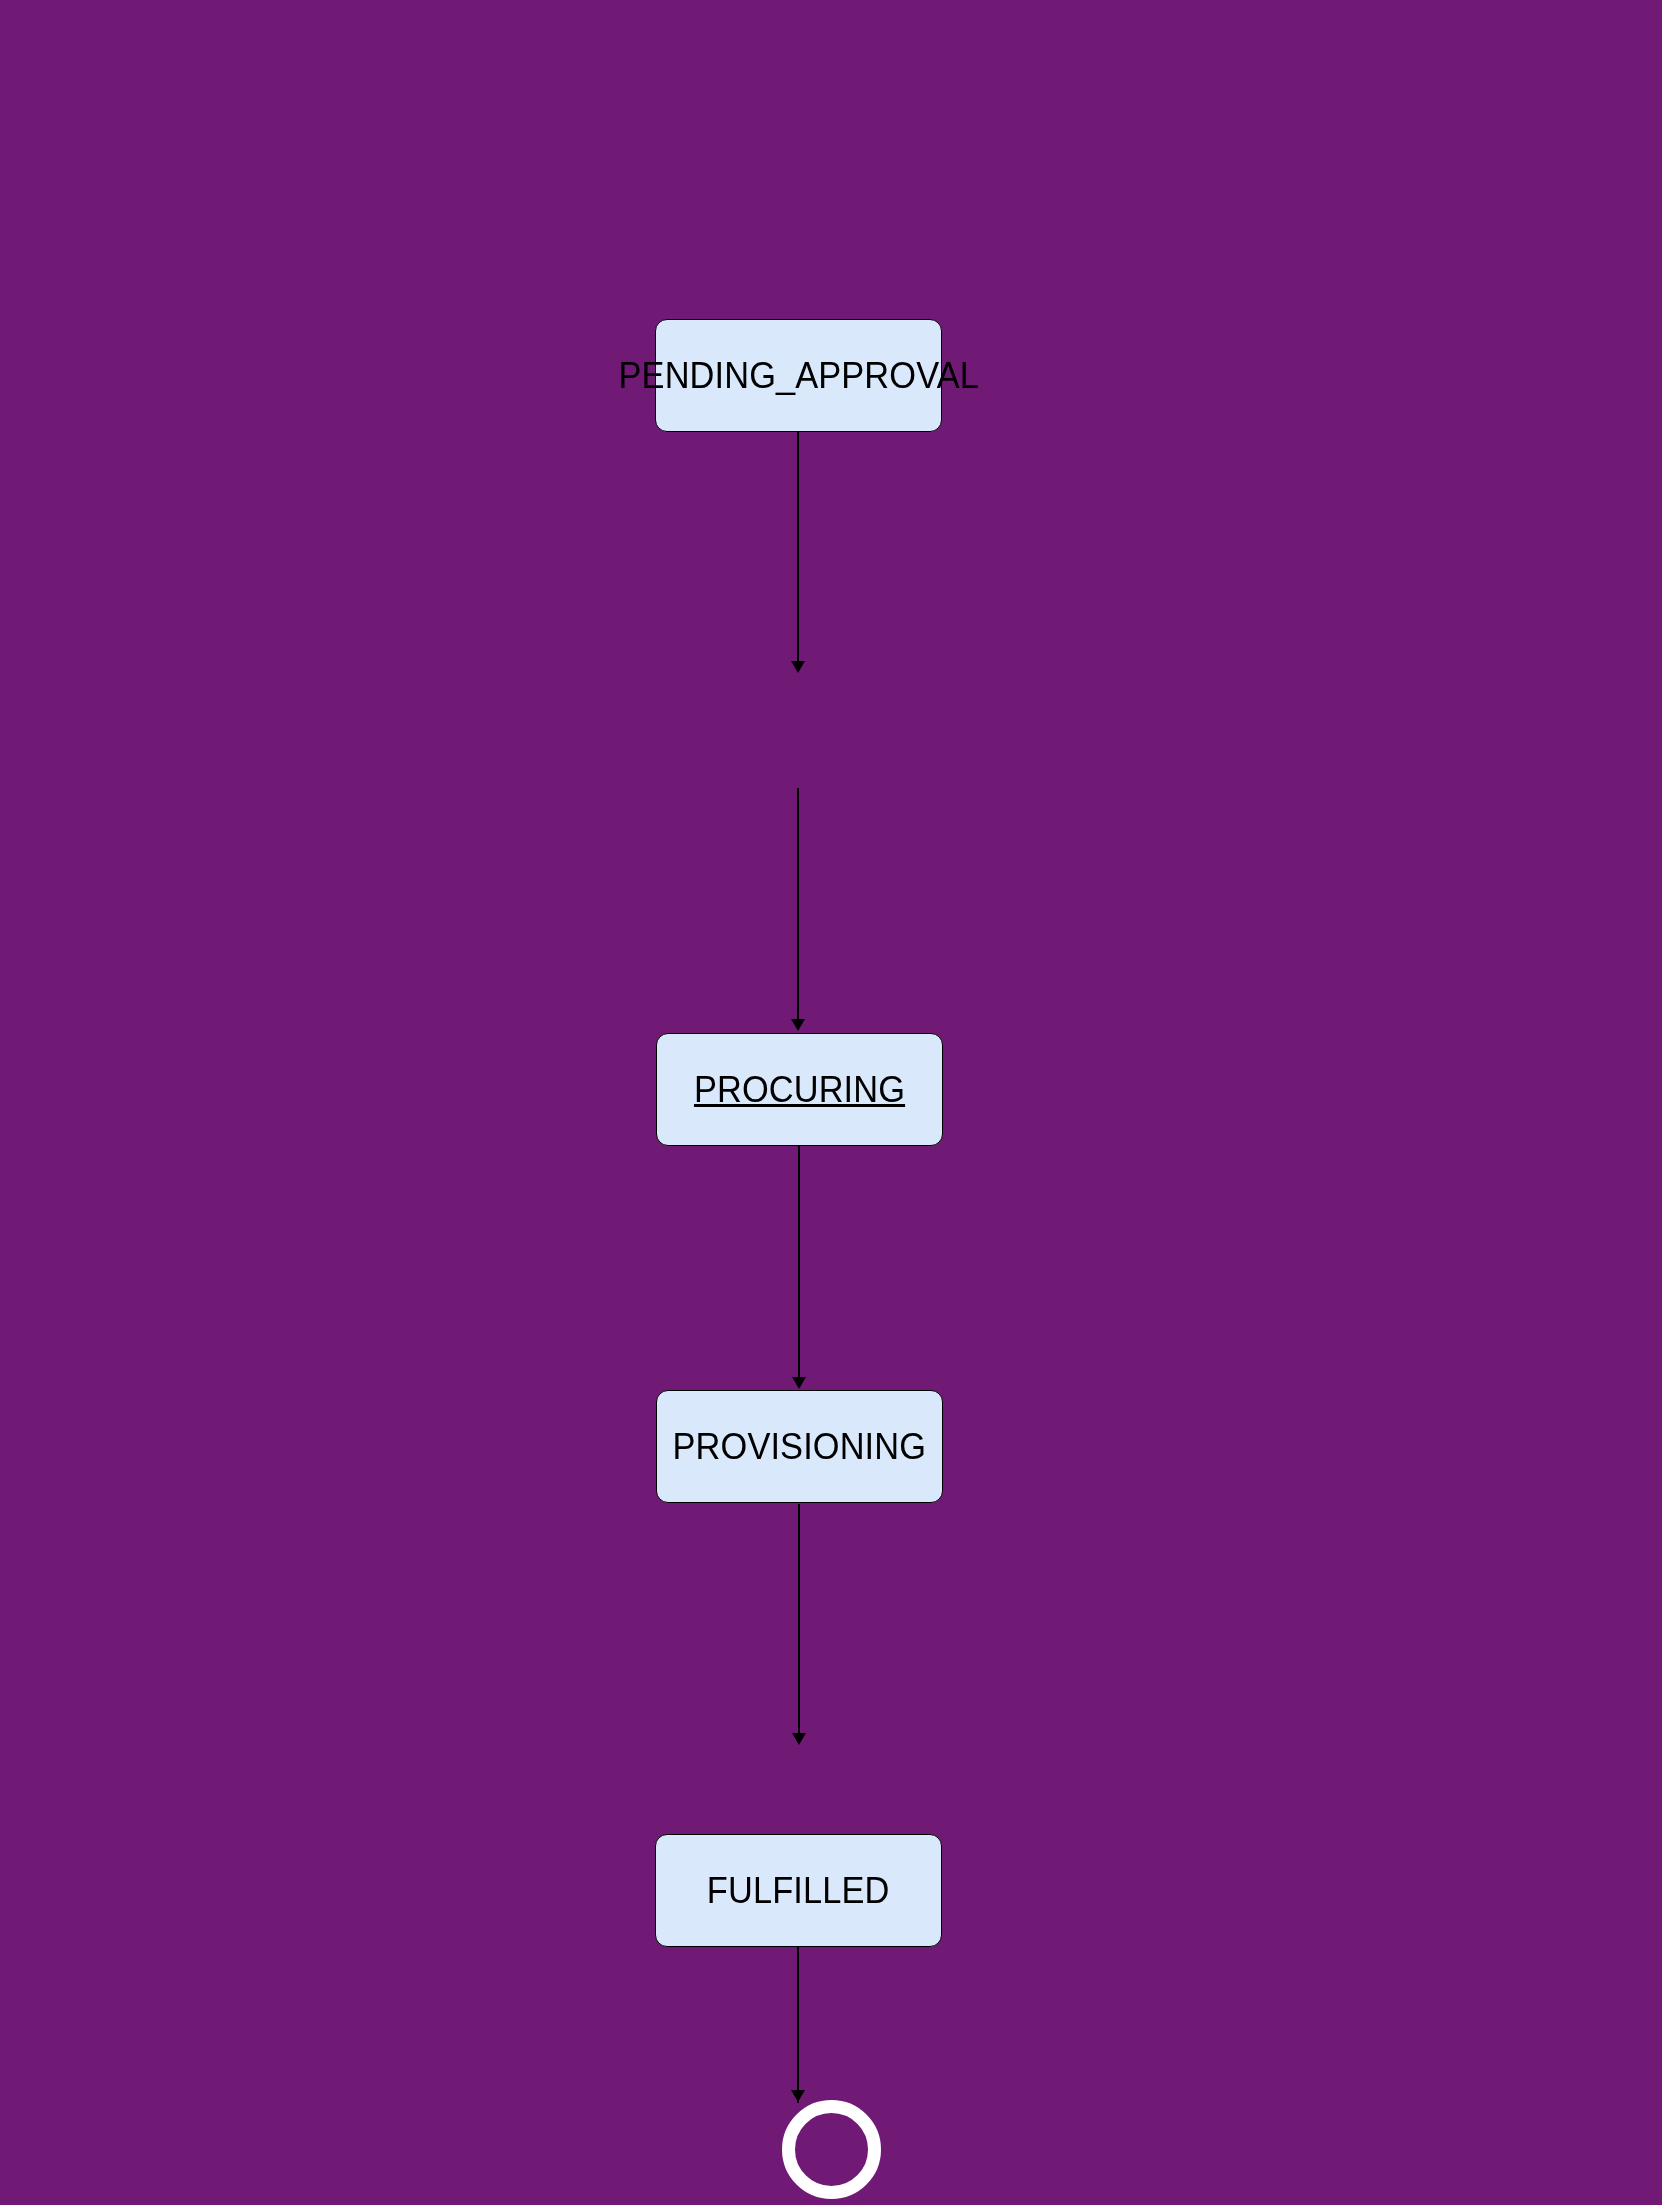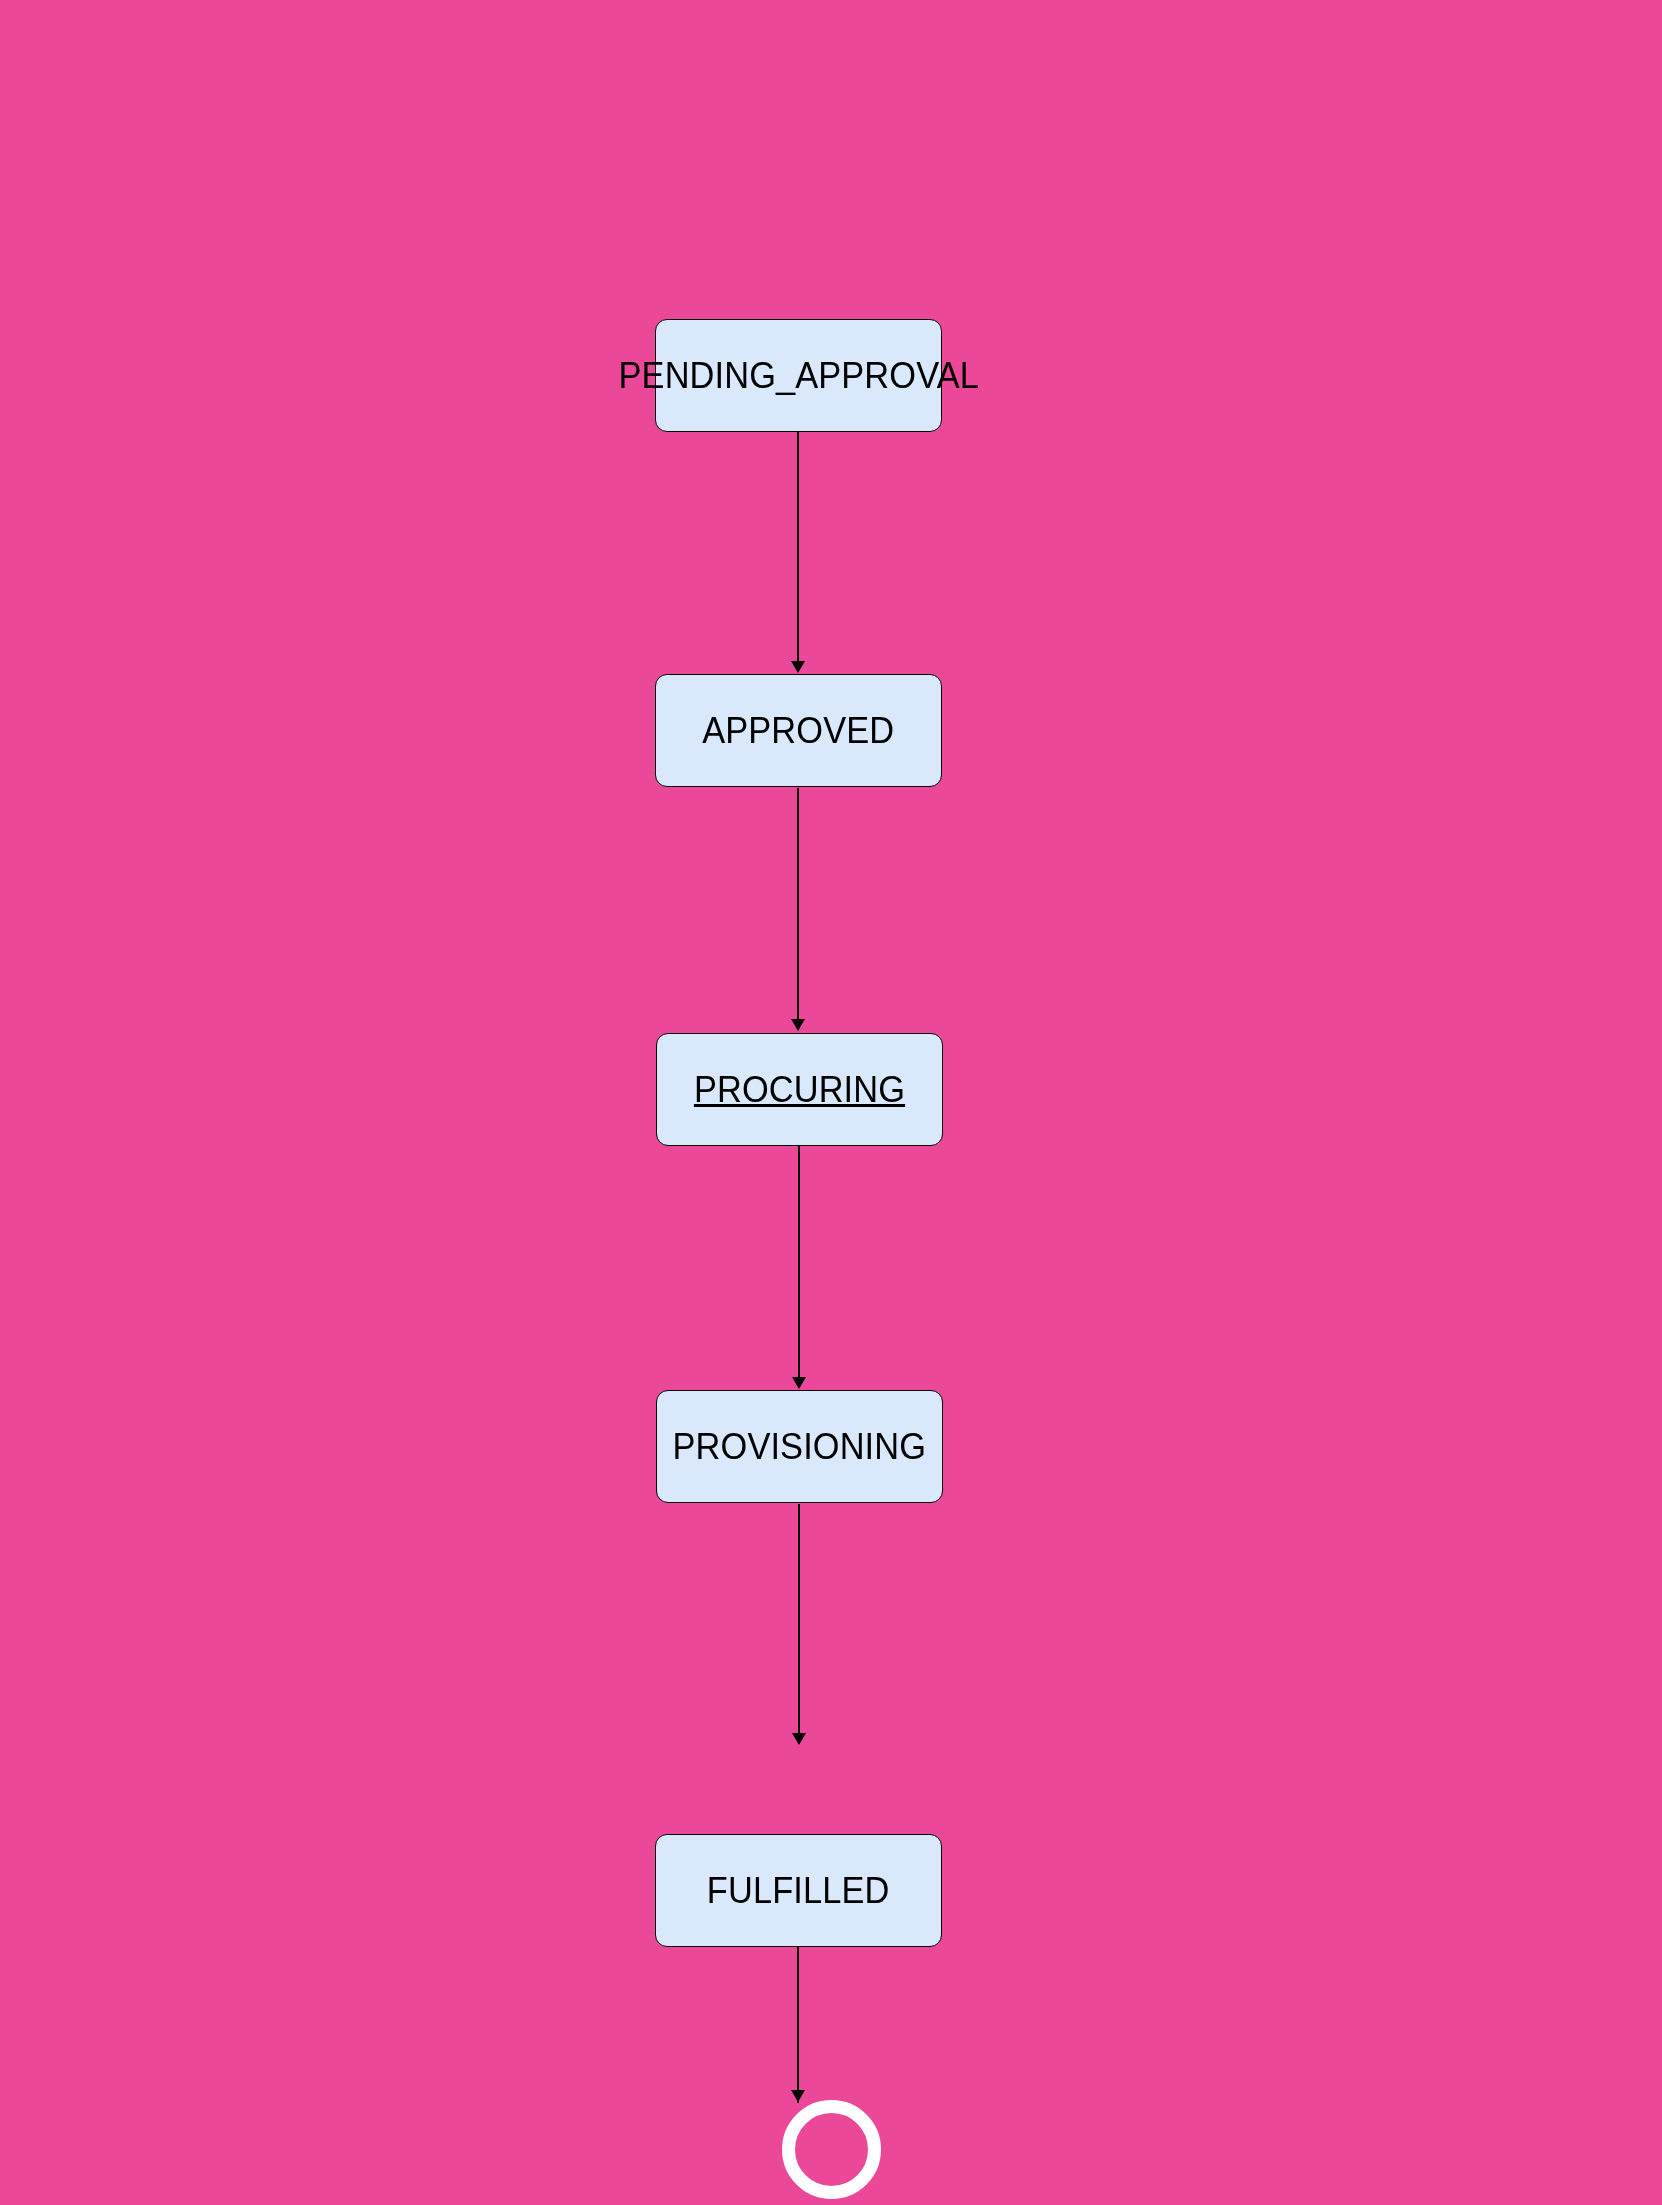--- a/index.html
+++ b/index.html
@@ -6,21 +6,21 @@
   html, body {
     margin: 0;
     padding: 0;
     background: #000000;
   }
 
   #canvas {
     position: relative;
     width: 1662px;
     height: 2205px;
-    background: #ec4899;
+    background: #701a75;
     overflow: hidden;
     font-family: "Liberation Sans", "DejaVu Sans", sans-serif;
   }
 
   
   .node {
     position: absolute;
     box-sizing: border-box;
     display: flex;
     align-items: center;
@@ -83,23 +83,20 @@
   <div class="edge" style="left:798px; top:1504px; height:231px;"></div>
   <div class="edge-arrowhead" style="left:792px; top:1733px;"></div>
 
   <div class="edge" style="left:797px; top:1859px; height:244px;"></div>
   <div class="edge-arrowhead" style="left:791px; top:2090px;"></div>
 
   <div class="node" style="left:655px; top:319px; width:287px; height:113px;">
     <span class="node-label">PENDING_APPROVAL</span>
   </div>
 
-  <div class="node" style="left:655px; top:674px; width:287px; height:113px;">
-    <span class="node-label">APPROVED</span>
-  </div>
 
   <div class="node" style="left:656px; top:1033px; width:287px; height:113px;text-decoration:underline;">
     <span class="node-label">PROCURING</span>
   </div>
 
   <div class="node" style="left:656px; top:1390px; width:287px; height:113px;text-align:center;">
     <span class="node-label">PROVISIONING</span>
   </div>
 
   <div class="node" style="left:655px; top:1834px; width:287px; height:113px;">

